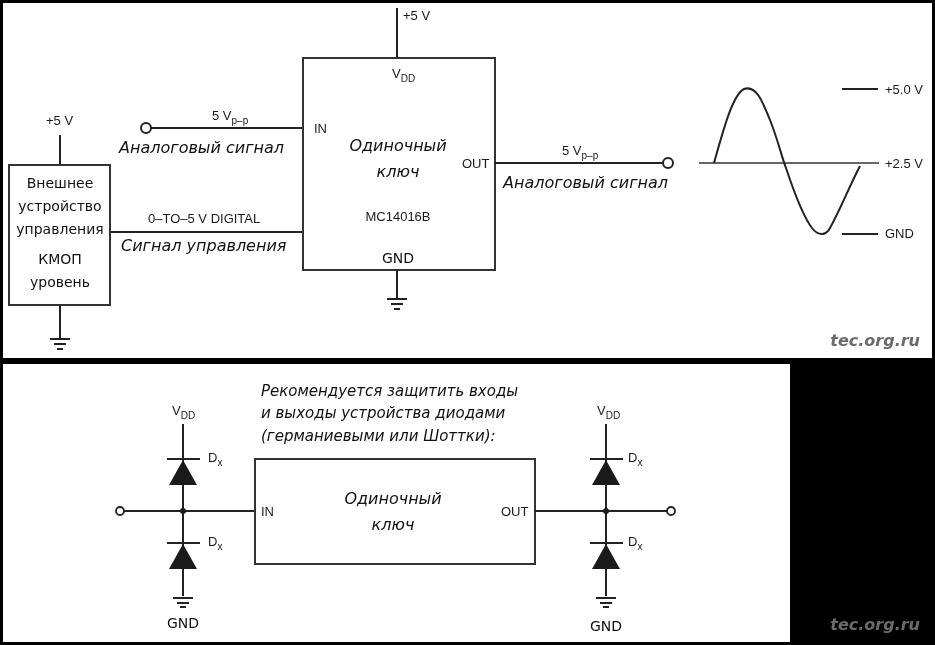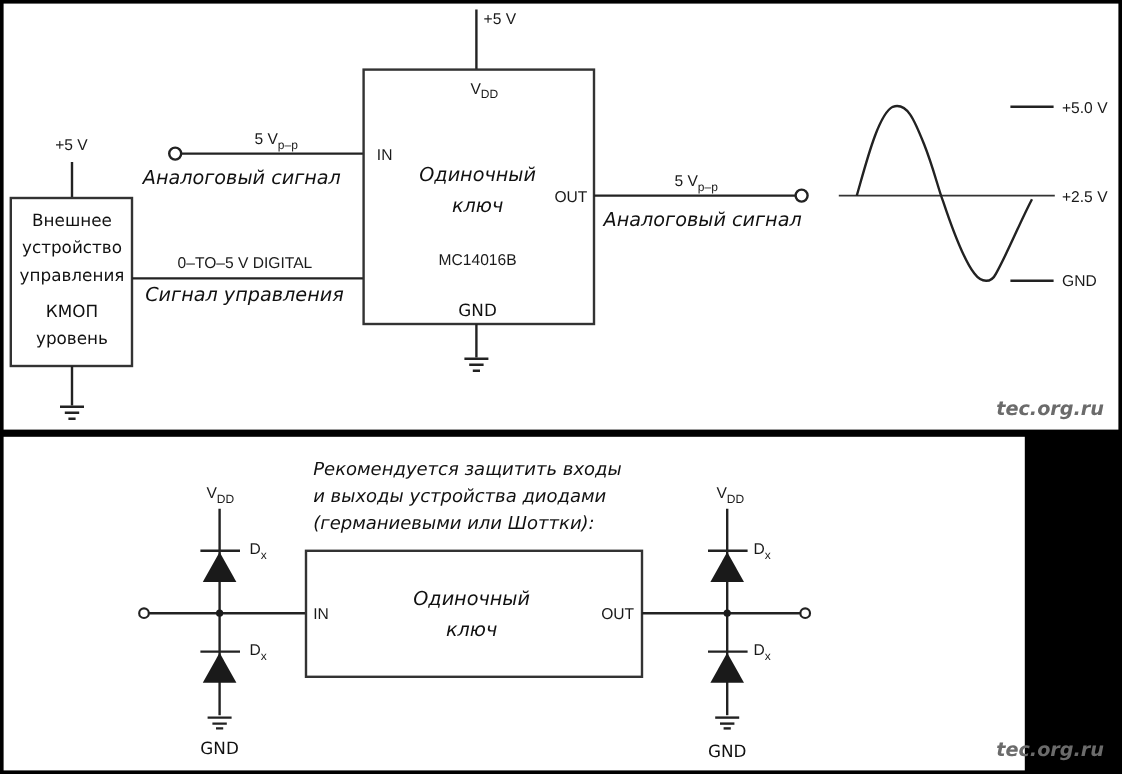--- a/index.html
+++ b/index.html
@@ -1,19 +1,19 @@
 <!DOCTYPE html>
 <html><head>
 <meta charset="utf-8">
 <style>
   html, body { margin: 0; padding: 0; background: #000; }
   #canvas { position: relative; width: 935px; height: 645px; background: #000; overflow: hidden; }
   .panel { position: absolute; background: #fff; }
   #panel-top { left: 3px; top: 3px; width: 929px; height: 355px; }
-  #panel-bottom { left: 3px; top: 364px; width: 851px; height: 278px; }
+  #panel-bottom { left: 3px; top: 364px; width: 787px; height: 278px; }
   svg { position: absolute; left: 0; top: 0; }
   .lbl { font-family: "Liberation Sans", sans-serif; fill: #1a1a1a; }
   .lbl-sm { font-size: 13px; }
   .rus { font-family: "DejaVu Sans", sans-serif; fill: #111; }
   .rus-it { font-family: "DejaVu Sans", sans-serif; font-style: oblique; fill: #111; }
   .wm { font-family: "DejaVu Sans", sans-serif; font-style: oblique; font-weight: bold; font-size: 16px; fill: #6b6b6b; }
   .wire { stroke: #222; stroke-width: 2; fill: none; }
   .wire-thin { stroke: #333; stroke-width: 1.6; fill: none; }
   .box { stroke: #333; stroke-width: 2; fill: #fff; }
 </style>

